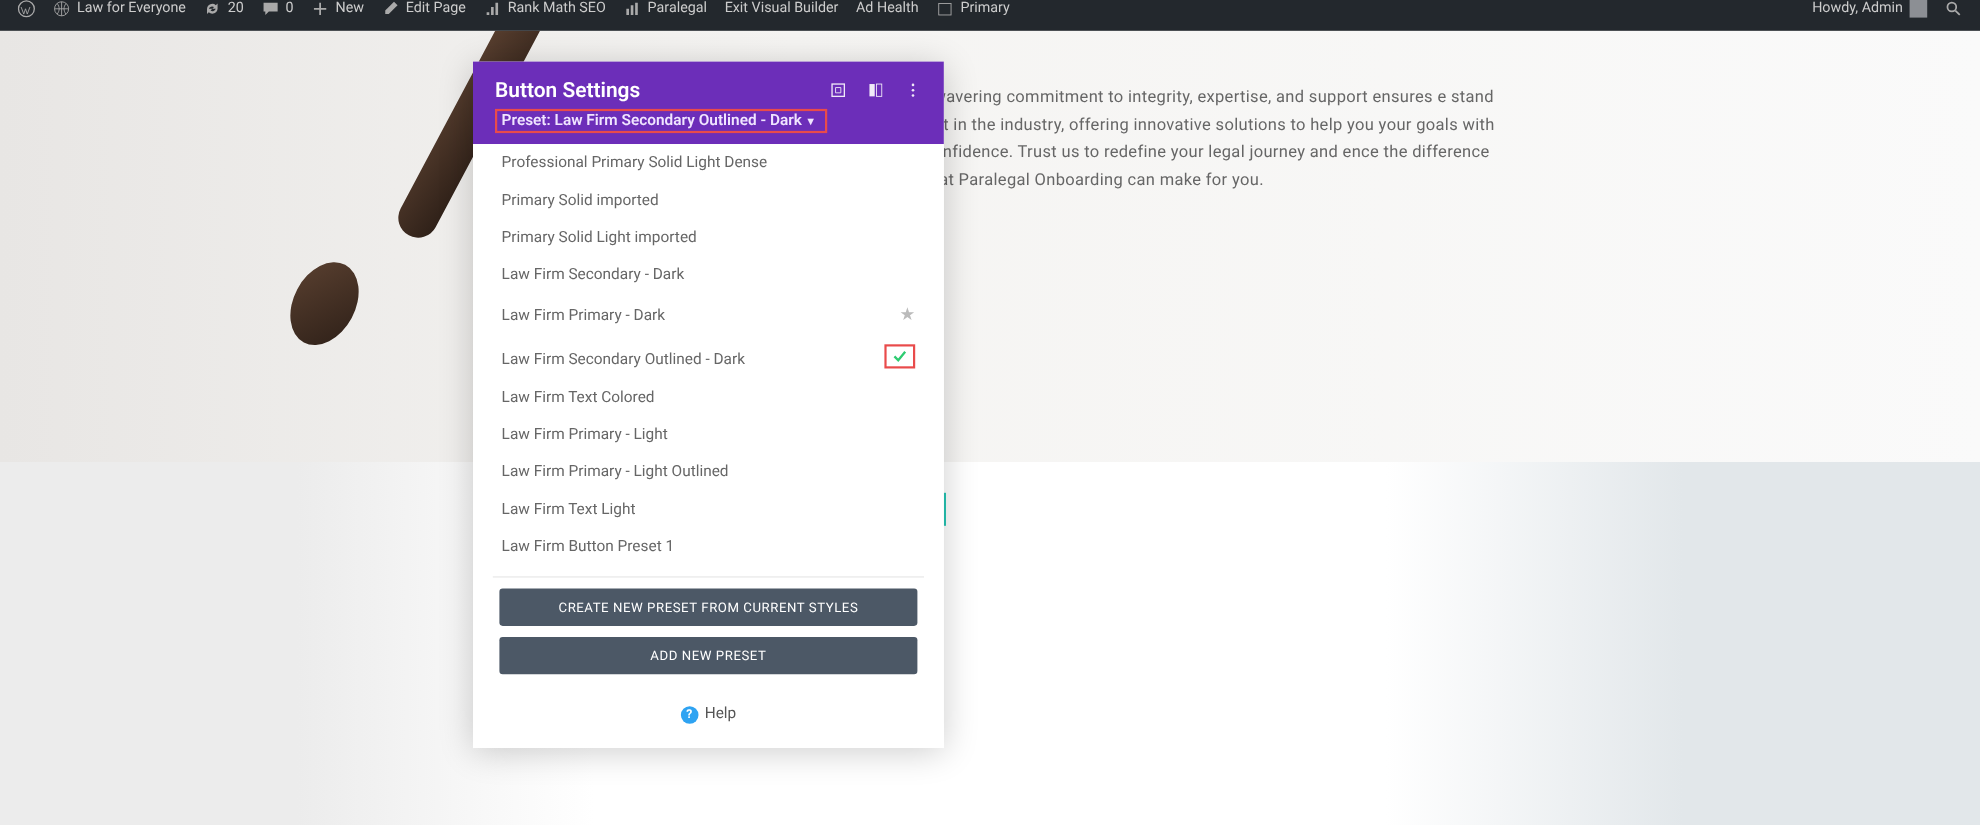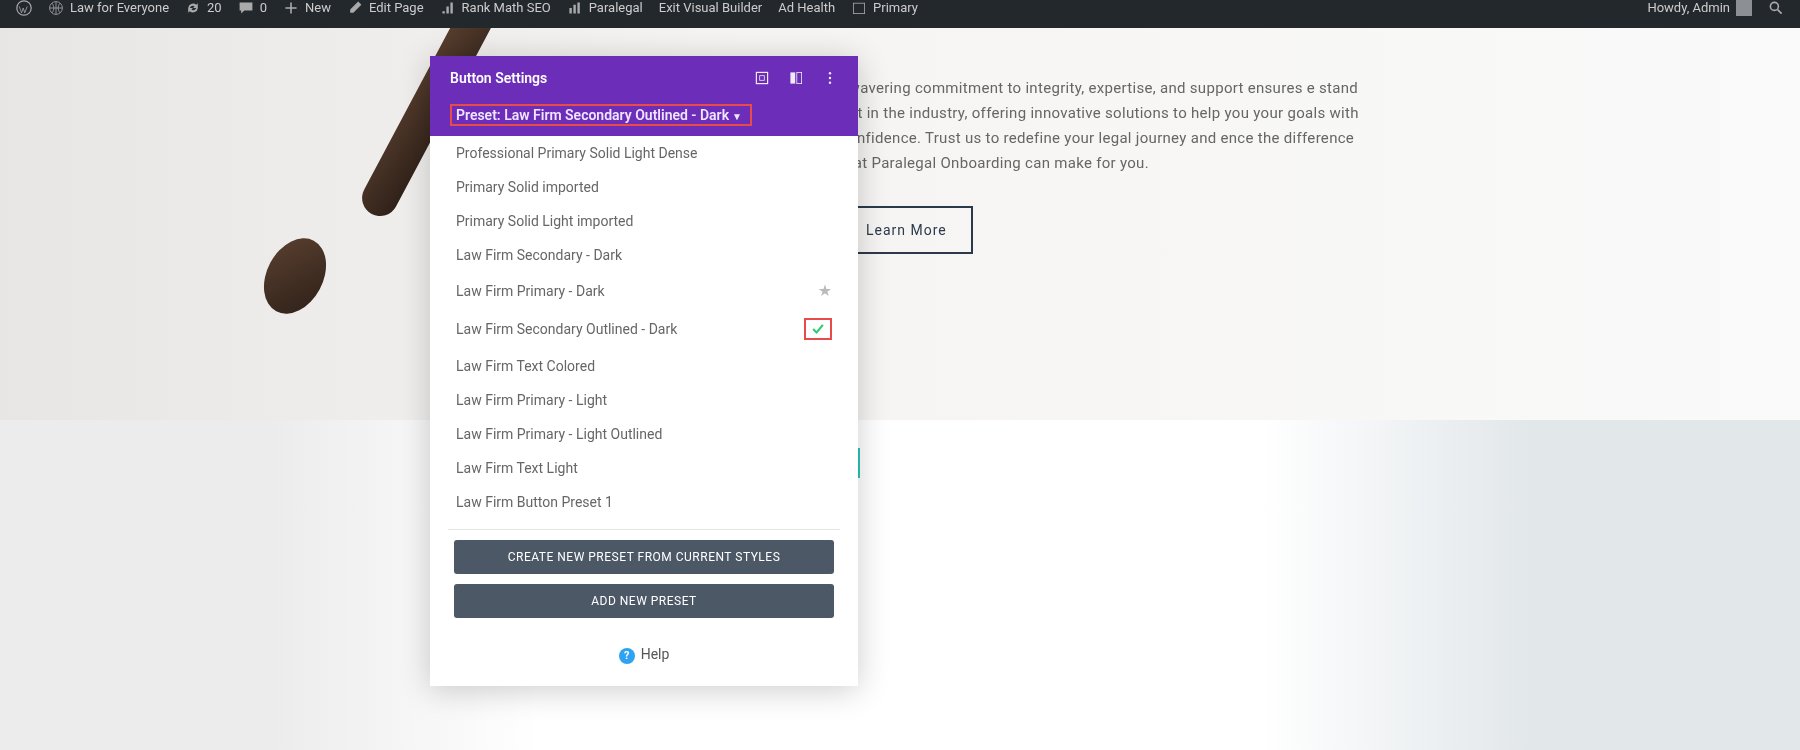--- a/index.html
+++ b/index.html
@@ -26,29 +26,29 @@
 
 .heading { position: absolute; left: 512px; top: 594px; font-family: Georgia, serif; font-size: 50px; letter-spacing: 2px; color: #333; }
 
 .fab { position: absolute; top: 596px; width: 36px; height: 36px; border-radius: 50%; display: flex; align-items: center; justify-content: center; cursor: pointer; box-shadow: 0 2px 6px rgba(0,0,0,.2); }
 .fab.purple { left: 762px; background: #7e3bd0; }
 .fab.blue { left: 816px; background: #4a7de8; }
 .fab span { color: #fff; font-size: 18px; font-weight: bold; }
 
 .modal { position: absolute; left: 430px; top: 28px; width: 428px; background: #fff; box-shadow: 0 4px 30px rgba(0,0,0,.2); z-index: 50; }
 .modal-header { background: #6c2eb9; color: #fff; padding: 14px 20px 10px; }
-.modal-title { font-size: 14px; font-weight: 600; display: flex; align-items: center; }
+.modal-title { font-size: 19px; font-weight: 600; display: flex; align-items: center; }
 .modal-title .sp { flex: 1; }
 .modal-title .hicon { width: 16px; height: 16px; margin-left: 18px; cursor: pointer; opacity: .9; }
-.preset-line { margin-top: 18px; display: inline-block; font-size: 14px; font-weight: 600; color: #f0e5ff; border: 2px solid #e94b4b; padding: 1px 8px 1px 4px; }
+.preset-line { margin-top: 6px; display: inline-block; font-size: 14px; font-weight: 600; color: #f0e5ff; border: 2px solid #e94b4b; padding: 1px 8px 1px 4px; }
 .preset-line .caret { font-size: 10px; margin-left: 3px; }
 
 .modal-body { background: #fff; padding: 0; }
 .preset-list { padding: 0 12px; }
-.preset-item { display: flex; align-items: center; padding: 9px 14px; font-size: 14px; color: #666; cursor: pointer; }
+.preset-item { display: flex; align-items: flex-end; padding: 9px 14px; font-size: 14px; color: #666; cursor: pointer; }
 .preset-item .lbl { flex: 1; }
 .preset-item .star { color: #bbb; font-size: 16px; }
 .preset-item .check-wrap { border: 2px solid #e94b4b; padding: 2px 5px; }
 .preset-item .check-wrap svg { width: 14px; height: 14px; fill: #2ecc71; display: block; }
 .preset-divider { border-top: 1px solid #e5e5e5; margin: 10px 18px; }
 .preset-btn { display: block; width: calc(100% - 48px); margin: 0 24px 10px; background: #4c5866; color: #fff; border: none; padding: 10px 0; font-size: 12px; font-weight: 400; letter-spacing: .5px; cursor: pointer; border-radius: 3px; }
 .help-row { text-align: center; padding: 18px 0 22px; font-size: 14px; color: #555; }
 .help-row .q { display: inline-flex; width: 16px; height: 16px; background: #2ea3f2; color: #fff; border-radius: 50%; align-items: center; justify-content: center; font-size: 11px; font-weight: bold; margin-right: 6px; }
 
 .toolbtn { position: absolute; top: 138px; left: 820px; width: 22px; height: 22px; border: 1px solid #ccc; background: #f5f5f5; border-radius: 3px; cursor: pointer; display:flex; align-items:center; justify-content:center; font-size:14px; color:#888; }
@@ -141,21 +141,20 @@
           <stop offset="0" stop-color="#5a4030"></stop>
           <stop offset="1" stop-color="#2e2018"></stop>
         </linearGradient>
       </defs>
     <rect x="160" y="-40" width="36" height="240" rx="18" fill="url(#wood)" transform="rotate(28 178 80)"></rect>
     <ellipse cx="45" cy="248" rx="28" ry="40" fill="url(#wood)" transform="rotate(28 45 248)"></ellipse>
   </svg>
   <div class="bg-bottom"></div>
 
   <div class="content-text">nwavering commitment to integrity, expertise, and support ensures e stand out in the industry, offering innovative solutions to help you your goals with confidence. Trust us to redefine your legal journey and ence the difference that Paralegal Onboarding can make for you.</div>
-  <button class="learn-more">Learn More</button>
 
   <div class="toolbtn">▵</div>
   <div class="dotsbtn">⋮</div>
 
   <div class="color-strip">
     <div class="red"></div>
     <div class="sp"></div>
     <div class="teal"></div>
   </div>
 

